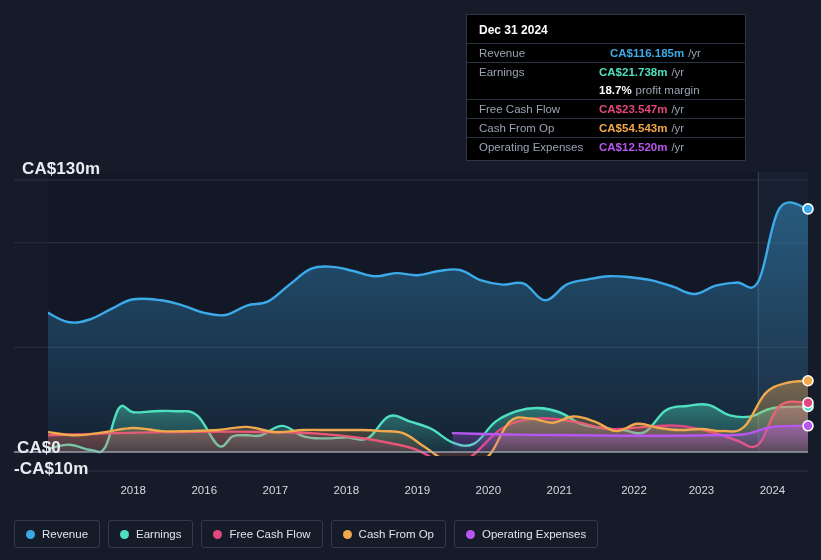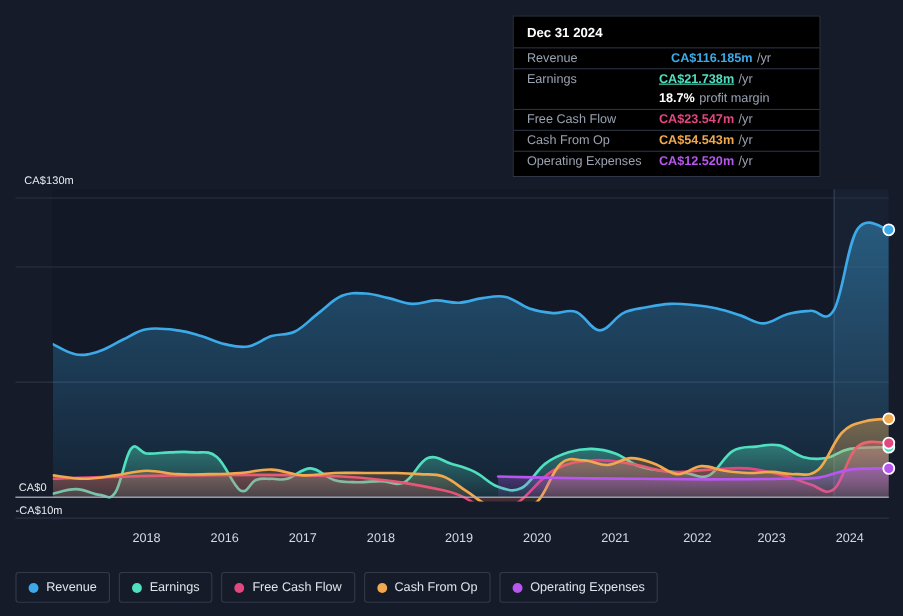--- a/index.html
+++ b/index.html
@@ -22,23 +22,24 @@
     position: absolute;
     left: 0; top: 0;
     width: 821px; height: 500px;
   }
   #chart-svg { display: block; }
 
   
   .axis-label {
     position: absolute;
     color: #e8ecf2;
-    font-size: 10px;
+    font-size: 17px;
     white-space: nowrap;
     letter-spacing: .1px;
+    font-weight: bold;
   }
   #label-top    { left: 22px; top: 159px; }
   #label-zero   { left: 17px; top: 438px; }
   #label-bottom { left: 14px; top: 459px; }
 
   .x-tick {
     position: absolute;
     top: 484px;
     color: #d4dae4;
     font-size: 11.5px;
@@ -209,21 +210,21 @@
   <div id="tooltip">
     <div id="tooltip-date">Dec 31 2024</div>
     <div id="tooltip-rows">
         <div class="tt-row">
           <span class="tt-key">Revenue</span>
           <span class="tt-val" style="color: rgb(60, 170, 232); margin-left: 11px;">CA$116.185m</span>
           <span class="tt-unit">/yr</span>
         </div>
         <div class="tt-row">
           <span class="tt-key">Earnings</span>
-          <span class="tt-val" style="color: rgb(79, 224, 192); text-decoration: underline;">CA$21.738m</span>
+          <span class="tt-val" style="color: rgb(79, 224, 192);">CA$21.738m</span>
           <span class="tt-unit">/yr</span>
         </div>
         <div class="tt-row no-rule">
           <span class="tt-key"></span>
           <span class="tt-margin-val">18.7%</span>
           <span class="tt-margin-txt">profit margin</span>
         </div>
         <div class="tt-row">
           <span class="tt-key">Free Cash Flow</span>
           <span class="tt-val" style="color: rgb(227, 71, 127);">CA$23.547m</span>

